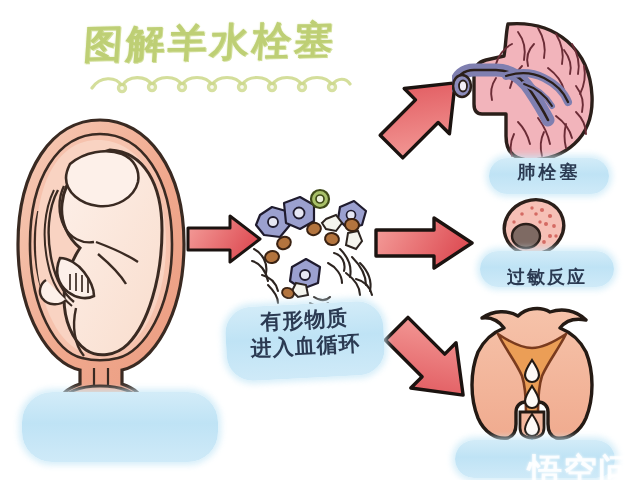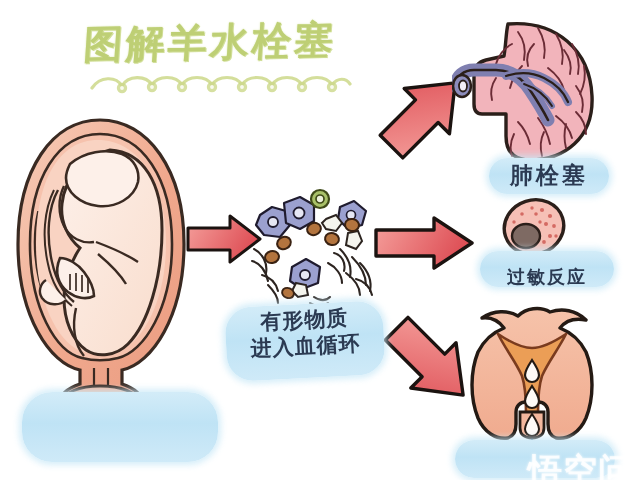--- a/index.html
+++ b/index.html
@@ -46,21 +46,21 @@
   #cap-left{left:22px;top:396px;width:196px;font-size:22px;letter-spacing:3px;}
 
   
   #cap-mid-hl{left:226px;top:304px;width:158px;height:74px;border-radius:26px;
     transform:rotate(-3deg);}
   #cap-mid{left:226px;top:308px;width:158px;font-size:21px;letter-spacing:1px;
     transform:rotate(-3deg);}
 
   
   #cap-lung-hl{left:489px;top:158px;width:120px;height:36px;border-radius:20px;}
-  #cap-lung{left:489px;top:161px;width:120px;font-size:23px;letter-spacing:3px;}
+  #cap-lung{left:489px;top:161px;width:120px;font-size:18px;letter-spacing:3px;}
 
   #cap-aller-hl{left:480px;top:251px;width:134px;height:36px;border-radius:20px;}
   #cap-aller{left:480px;top:266px;width:134px;font-size:18px;letter-spacing:2px;}
 
   #cap-coag-hl{left:455px;top:440px;width:160px;height:38px;border-radius:20px;}
   #cap-coag{left:455px;top:442px;width:160px;font-size:24px;letter-spacing:3px;}
 
   
   #watermark{
     position:absolute;left:528px;top:428px;

